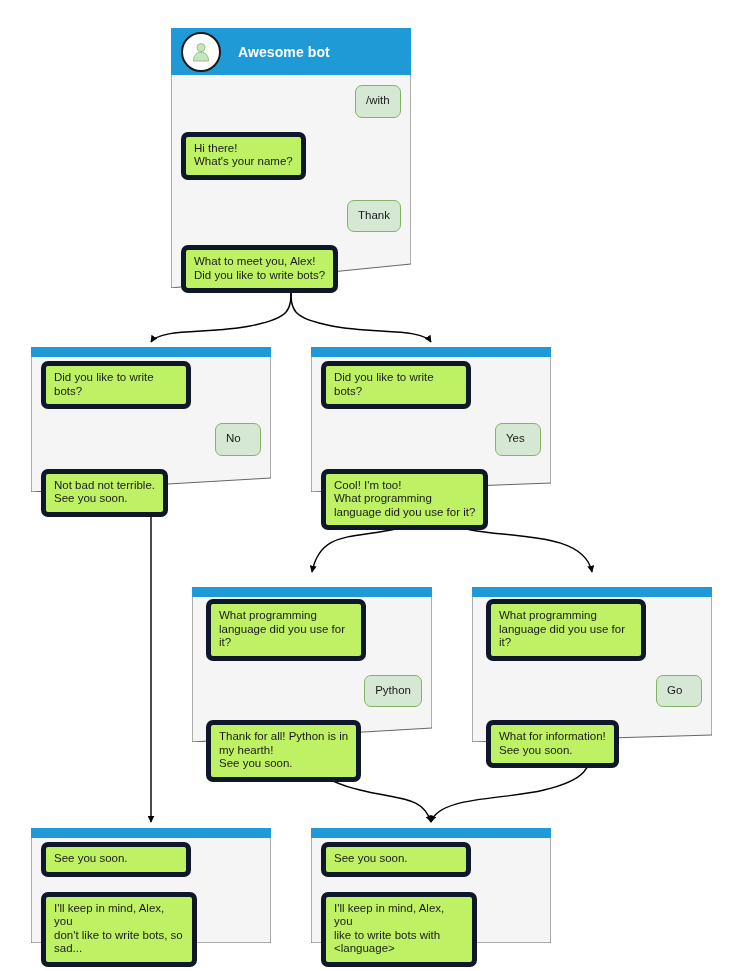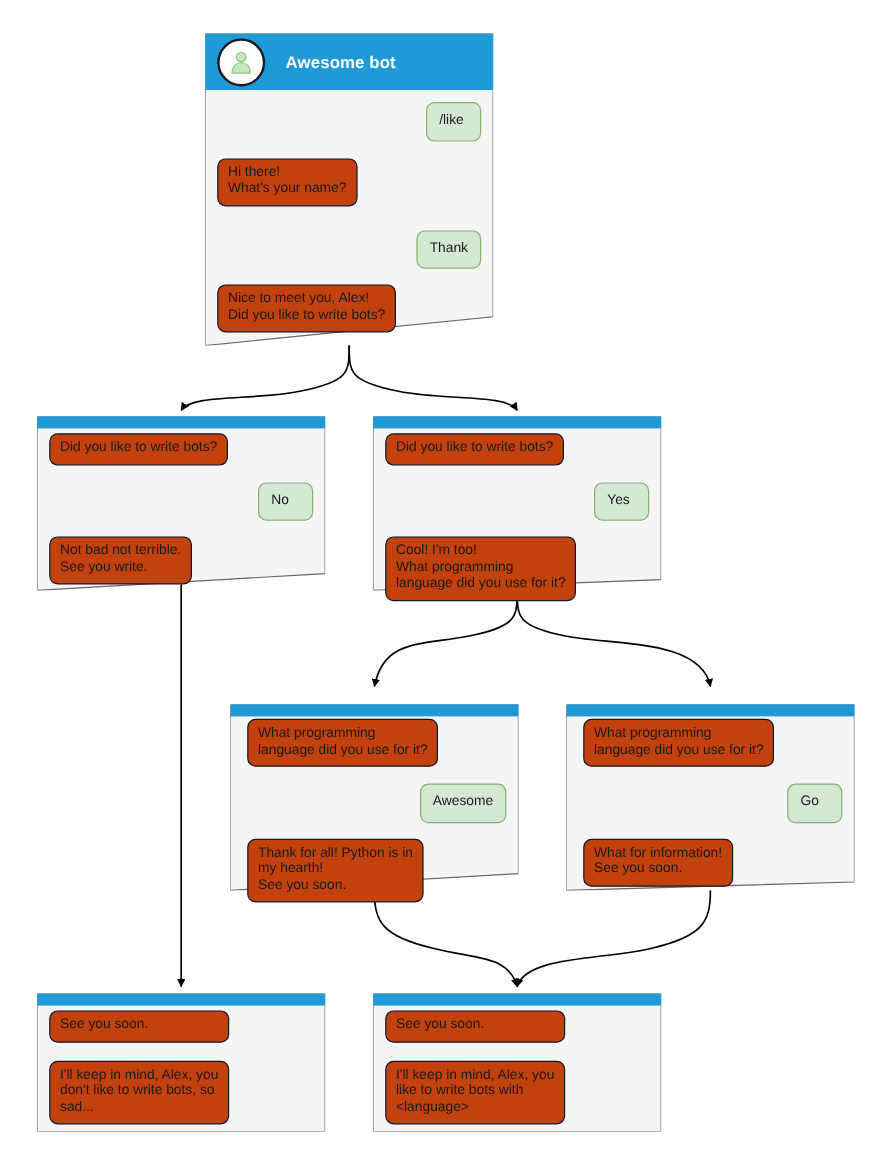--- a/index.html
+++ b/index.html
@@ -101,22 +101,22 @@
     line-height: 13.5px;
     color: #1a1a1a;
     border-radius: 7px;
     padding: 5px 8px 6px 8px;
     box-sizing: border-box;
     white-space: pre-line;
     max-width: 165px;
     display: inline-block;
   }
   .bubble.bot {
-    background: #c2410c;
-    border: 1px solid #0f172a;
+    background: #bef264;
+    border: 5px solid #0f172a;
     align-self: flex-start;
   }
   .bubble.user {
     background: #d5e8d4;
     border: 1px solid #82b366;
     align-self: flex-end;
     text-align: left;
     min-width: 46px;
     padding: 8px 10px 9px 10px;
   }
@@ -154,46 +154,46 @@
       <div class="node-header tall">
         <span class="avatar">
           <svg width="24" height="24" viewBox="0 0 24 24">
             <circle cx="12" cy="7.6" r="4" fill="#c6e6bd" stroke="#8fc486" stroke-width="1"></circle>
             <path d="M4.5 21 C4.5 14.8 8 12.3 12 12.3 C16 12.3 19.5 14.8 19.5 21 Z" fill="#c6e6bd" stroke="#8fc486" stroke-width="1"></path>
           </svg>
         </span>
         <span class="bot-title">Awesome bot</span>
       </div>
       <div class="chat with-header">
-        <div class="bubble user">/like</div>
+        <div class="bubble user">/with</div>
         <div class="sp" style="height:14px"></div>
         <div class="bubble bot">Hi there!
 What's your name?</div>
         <div class="sp" style="height:20px"></div>
         <div class="bubble user">Thank</div>
         <div class="sp" style="height:13px"></div>
-        <div class="bubble bot" style="max-width:172px">Nice to meet you, Alex!
+        <div class="bubble bot" style="max-width:172px">What to meet you, Alex!
 Did you like to write bots?</div>
       </div>
     </div>
   </div>
 
   <div class="node" style="left:31px; top:347px; width:240px; height:145px;">
     <svg class="node-skew" viewBox="0 0 240 145" preserveAspectRatio="none">
       <polygon points="0,0 240,0 240,131 0,145" fill="#f5f5f5" stroke="#666666" stroke-width="1"></polygon>
     </svg>
     <div class="node-body">
       <div class="node-header"></div>
       <div class="chat" style="top:8px;">
         <div class="bubble bot" style="max-width:150px">Did you like to write bots?</div>
         <div class="sp" style="height:14px"></div>
         <div class="bubble user">No</div>
         <div class="sp" style="height:13px"></div>
         <div class="bubble bot">Not bad not terrible.
-See you write.</div>
+See you soon.</div>
       </div>
     </div>
   </div>
 
   <div class="node" style="left:311px; top:347px; width:240px; height:145px;">
     <svg class="node-skew" viewBox="0 0 240 145" preserveAspectRatio="none">
       <polygon points="0,0 240,0 240,136 0,145" fill="#f5f5f5" stroke="#666666" stroke-width="1"></polygon>
     </svg>
     <div class="node-body">
       <div class="node-header"></div>
@@ -212,21 +212,21 @@
   <div class="node" style="left:192px; top:587px; width:240px; height:155px;">
     <svg class="node-skew" viewBox="0 0 240 155" preserveAspectRatio="none">
       <polygon points="0,0 240,0 240,141 0,155" fill="#f5f5f5" stroke="#666666" stroke-width="1"></polygon>
     </svg>
     <div class="node-body">
       <div class="node-header"></div>
       <div class="chat" style="top:6px; padding-left:14px;">
         <div class="bubble bot" style="max-width:160px">What programming
 language did you use for it?</div>
         <div class="sp" style="height:14px"></div>
-        <div class="bubble user">Awesome</div>
+        <div class="bubble user">Python</div>
         <div class="sp" style="height:13px"></div>
         <div class="bubble bot" style="max-width:158px">Thank for all! Python is in
 my hearth!
 See you soon.</div>
       </div>
     </div>
   </div>
 
   <div class="node" style="left:472px; top:587px; width:240px; height:155px;">
     <svg class="node-skew" viewBox="0 0 240 155" preserveAspectRatio="none">

